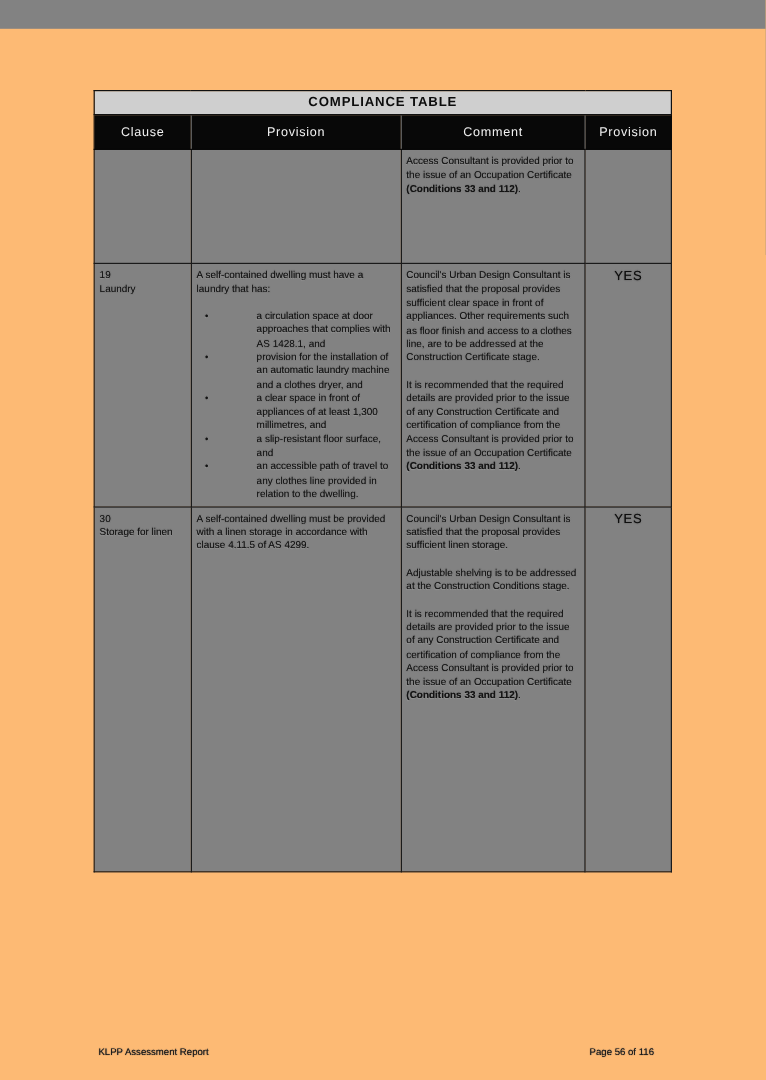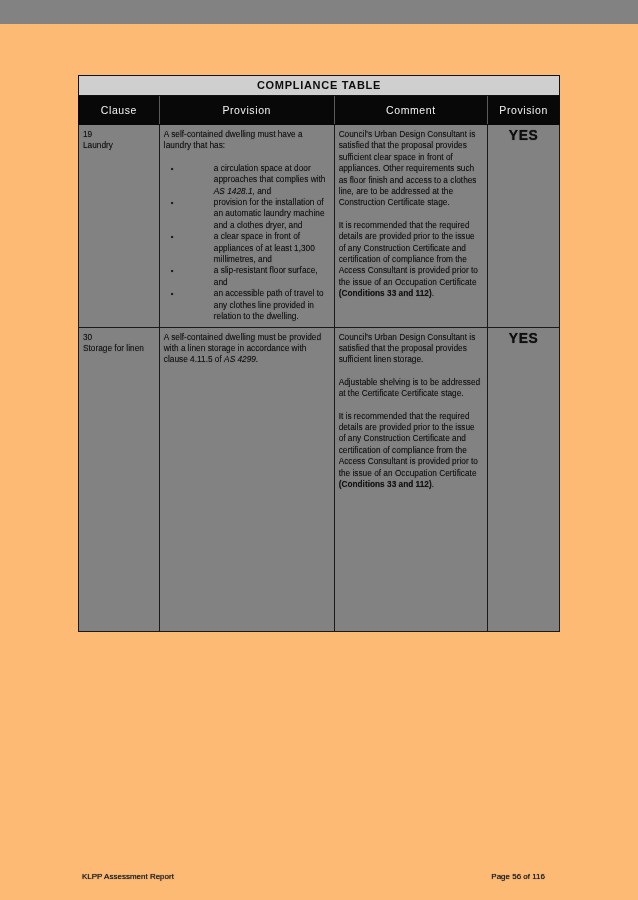--- a/index.html
+++ b/index.html
@@ -90,22 +90,22 @@
   .cell.complies  { width: 71px; text-align: center; }
 
   .cell p {
     margin: 0 0 11px 0;
   }
   .cell p:last-child { margin-bottom: 0; }
   .cell p.tight { margin-bottom: 0; }
 
   .complies-value {
     display: block;
-    font-weight: bold;
-    font-size: 14px;
+    font-weight: normal;
+    font-size: 11px;
     letter-spacing: 0.5px;
     color: #0e0e0e;
     margin-top: 1px;
     text-shadow: 0 0 1px rgba(15,15,15,0.9),
                  0.4px 0 0.9px rgba(240,240,240,0.4);
   }
 
   
   ul.prov-list {
     list-style: none;
@@ -118,21 +118,21 @@
     margin-bottom: 0;
     line-height: 11.4px;
   }
   ul.prov-list li .bullet {
     position: absolute;
     left: 7px;
     top: 0;
     font-size: 8px;
     line-height: 11.4px;
   }
-  .it { font-style: italic; }
+  .it { }
   .bd { font-weight: bold; }
 
   
   .footer {
     position: absolute;
     left: 78px;
     top: 848px;
     width: 482px;
     height: 16px;
     font-size: 8px;
@@ -161,20 +161,28 @@
       <td class="table-title" colspan="4">COMPLIANCE TABLE</td>
     </tr>
 
     <tr class="head-row">
       <th class="first">Clause</th>
       <th>Provision</th>
       <th>Comment</th>
       <th class="last">Provision</th>
     </tr>
 
+    <tr>
+      <td class="cell clause" style="height:86px"></td>
+      <td class="cell provision"></td>
+      <td class="cell comment">
+        <p class="tight">Access Consultant is provided prior to the issue of an Occupation Certificate <span class="bd">(Conditions 33 and 112)</span>.</p>
+      </td>
+      <td class="cell complies"></td>
+    </tr>
 
     <tr>
       <td class="cell clause">
         <div>19</div>
         <div>Laundry</div>
       </td>
       <td class="cell provision">
         <p class="tight">A self-contained dwelling must have a laundry that has:</p>
         <ul class="prov-list">
           <li>
@@ -211,21 +219,21 @@
     <tr>
       <td class="cell clause">
         <div>30</div>
         <div>Storage for linen</div>
       </td>
       <td class="cell provision" style="height:295px">
         <p class="tight">A self-contained dwelling must be provided with a linen storage in accordance with clause 4.11.5 of <span class="it">AS 4299.</span></p>
       </td>
       <td class="cell comment">
         <p>Council's Urban Design Consultant is satisfied that the proposal provides sufficient linen storage.</p>
-        <p>Adjustable shelving is to be addressed at the Certificate Certificate stage.</p>
+        <p>Adjustable shelving is to be addressed at the Construction Conditions stage.</p>
         <p class="tight">It is recommended that the required details are provided prior to the issue of any Construction Certificate and certification of compliance from the Access Consultant is provided prior to the issue of an Occupation Certificate <span class="bd">(Conditions 33 and 112)</span>.</p>
       </td>
       <td class="cell complies">
         <span class="complies-value">YES</span>
       </td>
     </tr>
   </tbody>
     </table>
 
   <div class="footer">

